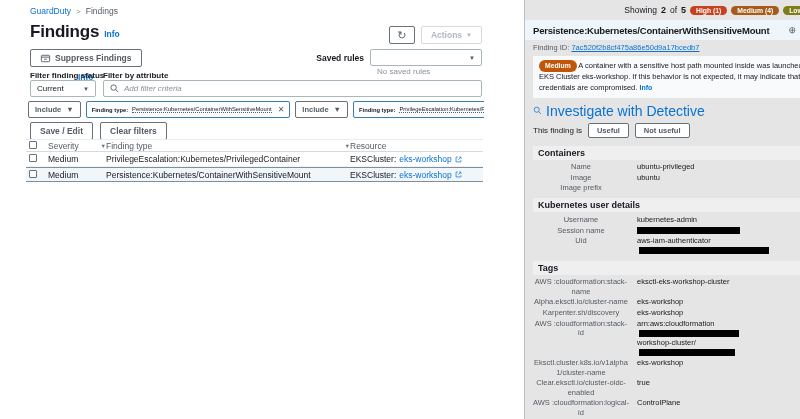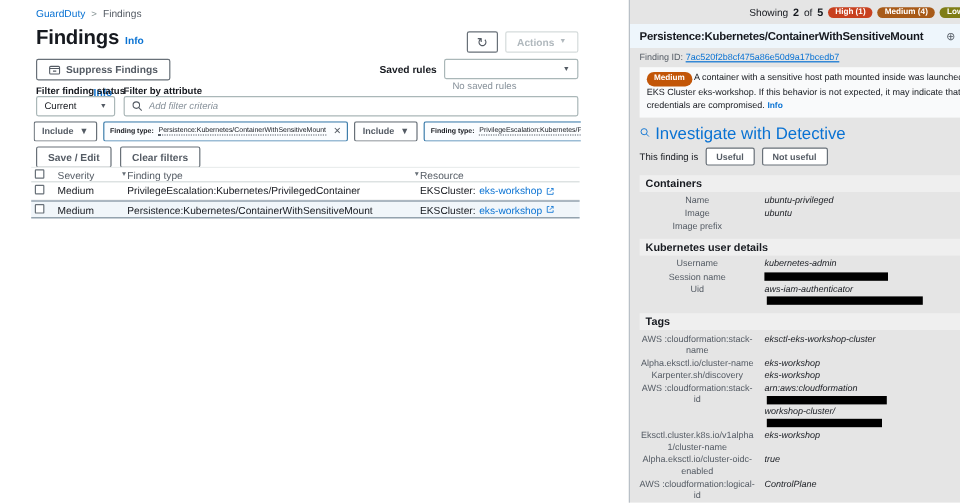--- a/index.html
+++ b/index.html
@@ -99,21 +99,21 @@
   .detective a { color: #0972d3; }
 
   .feedback { padding: 2px 8px 3px; display: flex; gap: 6px; align-items: center; font-size: 8px; }
   .fb-btn { height: 15px; font-size: 7.5px; padding: 0 8px; }
 
   .sections { padding: 0 12px 0 8px; }
   .sec-h { background: #efefef; font-weight: bold; font-size: 9px; padding: 2px 5px; margin: 5px 0 2px; color: #16191f; }
   .drow { display: grid; grid-template-columns: 96px 1fr 20px; column-gap: 8px; padding: 0.5px 0;
           font-size: 7.5px; line-height: 1.28; align-items: start; min-height: 9.5px; }
   .dlabel { text-align: center; color: #545b64; word-wrap: break-word; }
-  .dvalue { color: #16191f; word-wrap: break-word; font-style: italic; }
+  .dvalue { color: #16191f; word-wrap: break-word; }
   .dicons { display: flex; gap: 3px; justify-content: flex-end; color: #545b64; font-size: 8.5px; line-height: 1; }
   .redact { display: inline-block; background: #000; height: 7px; vertical-align: middle; margin-left: 2px; }
   svg { display: block; }
 </style>
 </head>
 <body>
 
 <div class="left-panel">
 
   <div class="bc">
@@ -356,21 +356,21 @@
         <span>workshop-cluster/</span><span class="redact" style="width:96px;"></span>
       </span>
       <span class="dicons"></span>
     </div>
     <div class="drow">
       <span class="dlabel">Eksctl.cluster.k8s.io/v1alpha1/cluster-name</span>
       <span class="dvalue">eks-workshop</span>
       <span class="dicons"></span>
     </div>
     <div class="drow">
-      <span class="dlabel">Alpha.eksctl.io/cluster-oidc-enabled</span>
+      <span class="dlabel">Clear.eksctl.io/cluster-oidc-enabled</span>
       <span class="dvalue">true</span>
       <span class="dicons"></span>
     </div>
     <div class="drow">
       <span class="dlabel">AWS :cloudformation:logical-id</span>
       <span class="dvalue">ControlPlane</span>
       <span class="dicons"></span>
     </div>
     <div class="drow">
       <span class="dlabel">Env</span>

